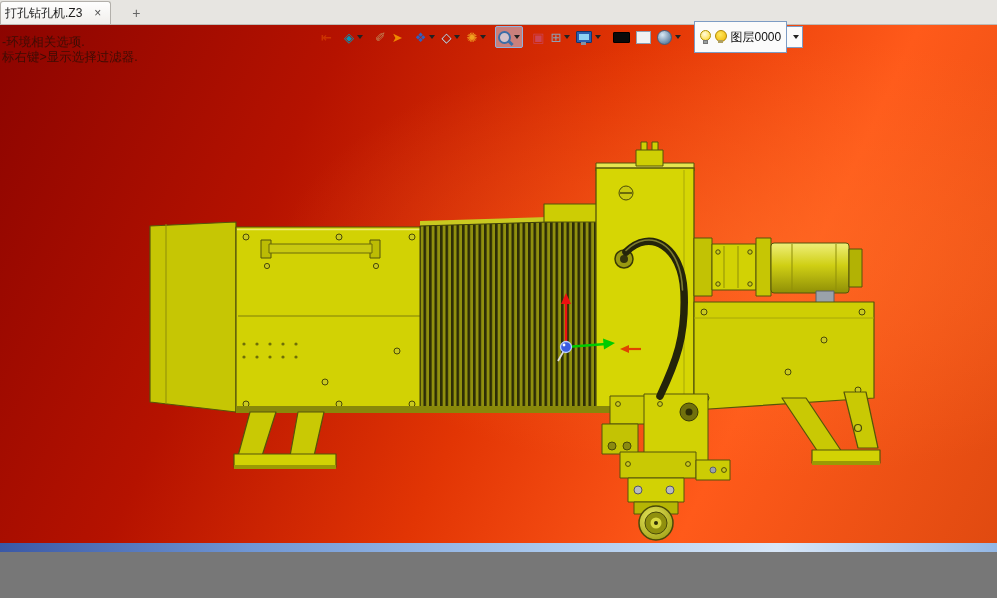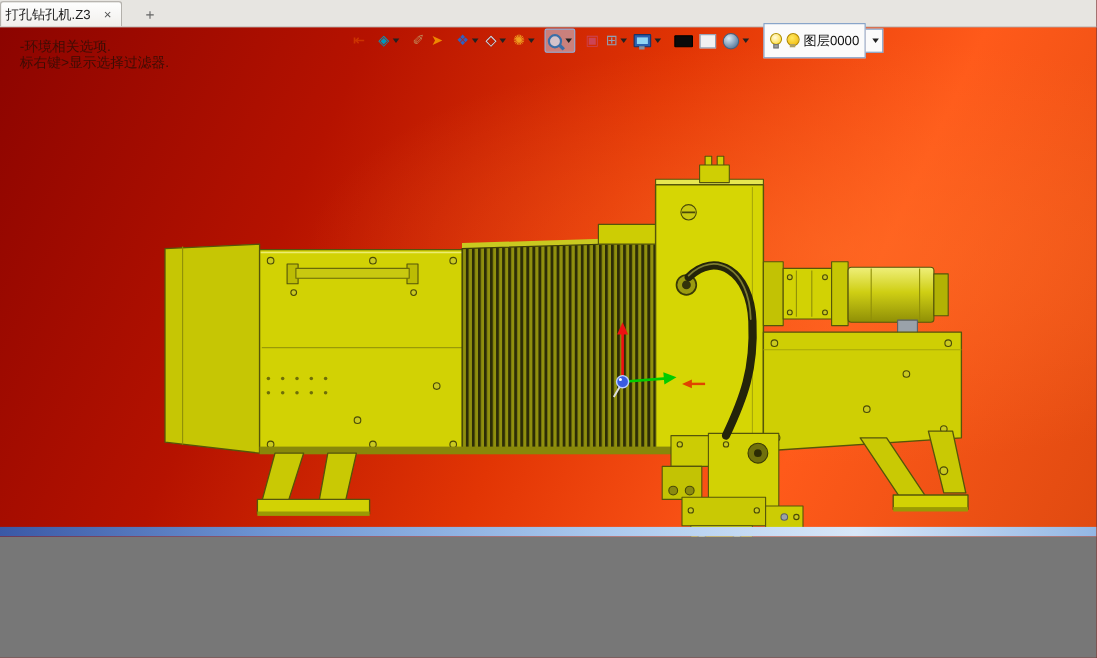--- a/index.html
+++ b/index.html
@@ -1,16 +1,16 @@
 <!DOCTYPE html>
 <html><head>
 <meta charset="utf-8">
 <style>
   html,body{margin:0;padding:0;background:#777;}
-  .app{position:relative;width:997px;height:488px;overflow:hidden;
+  .app{position:relative;width:997px;height:552px;overflow:hidden;
        font-family:"Liberation Sans","DejaVu Sans",sans-serif;background:#8c0400;}
 
   
   .tabbar{position:absolute;top:0;left:0;right:0;height:25px;background:#e7e5e1;
           border-bottom:1px solid #bdbab5;display:flex;align-items:flex-end;box-sizing:border-box;}
   .tab{height:23px;display:flex;align-items:center;background:linear-gradient(#fefefe,#f1efec);
        border:1px solid #b3b0ab;border-bottom:none;border-radius:3px 3px 0 0;
        padding:0 6px 0 4px;box-sizing:border-box;}
   .tab-title{font-size:12px;color:#1c1c1c;white-space:nowrap;}
   .tab-close{margin-left:9px;font-size:12px;color:#505050;width:13px;text-align:center;cursor:pointer;}
@@ -18,21 +18,21 @@
 
   
   .viewport-bg{position:absolute;top:25px;left:0;right:0;bottom:0;
     background:
       radial-gradient(48% 42% at 76% 44%, rgba(255,112,40,.55), rgba(255,112,40,0) 100%),
       linear-gradient(115deg,#8c0400 0%,#b51200 28%,#e23504 52%,#ff5a1a 74%,#e04a10 100%);}
   .statusbar{position:absolute;left:0;right:0;bottom:0;height:9px;
     background:linear-gradient(90deg,#3a58a6 0%,#6f96d4 25%,#aac9ee 55%,#d8e7f8 78%,#93b7e5 100%);}
 
   
-  .prompt{position:absolute;left:18px;top:35px;font-size:12.5px;line-height:15px;color:#3d0d04;}
+  .prompt{position:absolute;left:2px;top:35px;font-size:12.5px;line-height:15px;color:#3d0d04;}
 
   
   .toolbar{position:absolute;left:318px;top:26px;height:22px;display:flex;align-items:center;}
   .tool{display:flex;align-items:center;height:20px;padding:0 3px;border-radius:2px;cursor:pointer;}
   .tool.active{background:rgba(195,218,246,.5);border:1px solid #8fb2e0;padding:0 2px;}
   .gly{font-size:13px;line-height:1;font-family:"DejaVu Sans",sans-serif;}
   .g0{color:#cc3300;font-weight:bold}.g1{color:#0099bb}.g2{color:#c08858}.g3{color:#ee8800}
   .g4{color:#2f5fc0}.g5{color:#dfe8f2;text-shadow:0 0 1px #334}.g6{color:#f0a020}
   .g8{color:#cc4455}.g9{color:#90a0b4}
   .dda{width:0;height:0;border-left:3.5px solid transparent;border-right:3.5px solid transparent;

